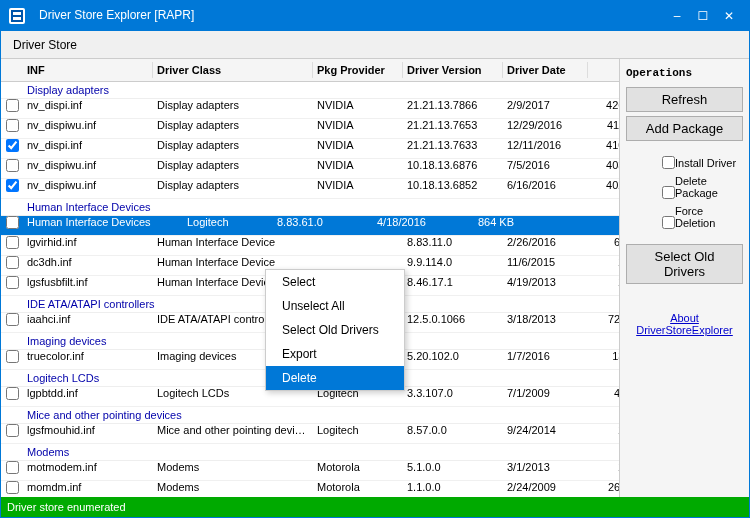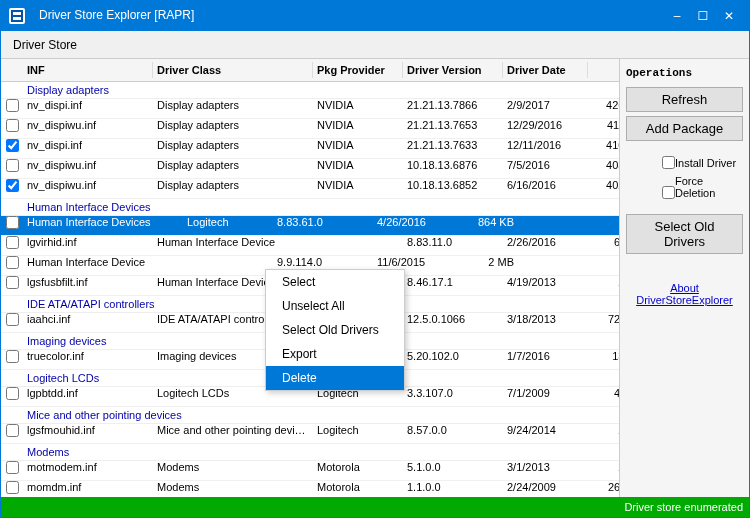--- a/index.html
+++ b/index.html
@@ -196,21 +196,20 @@
       text-align: center;
     }
     .status-bar {
       background: #00aa00;
       color: white;
       font-size: 11px;
       padding: 2px 6px;
       height: 20px;
       display: flex;
       align-items: center;
-      justify-content: flex-end;
     }
     
     .context-menu {
       position: absolute;
       background: white;
       border: 1px solid #ccc;
       box-shadow: 2px 2px 6px rgba(0,0,0,0.2);
       z-index: 100;
       min-width: 140px;
       font-size: 12px;
@@ -327,38 +326,39 @@
             <div class="checkbox-cell col-check"></div>
             <span style="font-size:11px;color:#0000aa;">Human Interface Devices</span>
           </div>
           <div class="data-row selected">
       <div class="checkbox-cell">
         <input type="checkbox" style="">
       </div>
       <div class="data-cell col-class">Human Interface Devices</div>
       <div class="data-cell col-provider">Logitech</div>
       <div class="data-cell col-version">8.83.61.0</div>
-      <div class="data-cell col-date">4/26/2016</div>
+      <div class="data-cell col-date">4/18/2016</div>
       <div class="data-cell col-size">864 KB</div>
     </div>
           <div class="data-row">
       <div class="checkbox-cell">
         <input type="checkbox" style="">
       </div>
       <div class="data-cell col-inf">lgvirhid.inf</div>
       <div class="data-cell col-class">Human Interface Device</div>
       <div class="data-cell col-provider"></div>
       <div class="data-cell col-version">8.83.11.0</div>
       <div class="data-cell col-date">2/26/2016</div>
       <div class="data-cell col-size">64 KB</div>
     </div>
           <div class="data-row">
       <div class="checkbox-cell">
         <input type="checkbox" style="">
       </div>
+      <div class="data-cell col-inf">dc3dh.inf</div>
       <div class="data-cell col-class">Human Interface Device</div>
       <div class="data-cell col-provider"></div>
       <div class="data-cell col-version">9.9.114.0</div>
       <div class="data-cell col-date">11/6/2015</div>
       <div class="data-cell col-size">2 MB</div>
     </div>
           <div class="data-row">
       <div class="checkbox-cell">
         <input type="checkbox" style="">
       </div>
@@ -473,20 +473,24 @@
       <div class="ops-title">Operations</div>
       <button class="op-btn">Refresh</button>
       <button class="op-btn">Add Package</button>
       <div class="ops-separator"></div>
       <div class="op-checkbox-row">
         <input type="checkbox" style="">
         <span>Install Driver</span>
       </div>
       <div class="op-checkbox-row">
         <input type="checkbox" style="">
+        <span>Delete Package</span>
+      </div>
+      <div class="op-checkbox-row">
+        <input type="checkbox" style="">
         <span>Force Deletion</span>
       </div>
       <div class="ops-separator"></div>
       <button class="op-btn">Select Old Drivers</button>
       <div class="about-link">About DriverStoreExplorer</div>
     </div>
   </div>
 
   <div class="status-bar">
     <span>Driver store enumerated</span>

